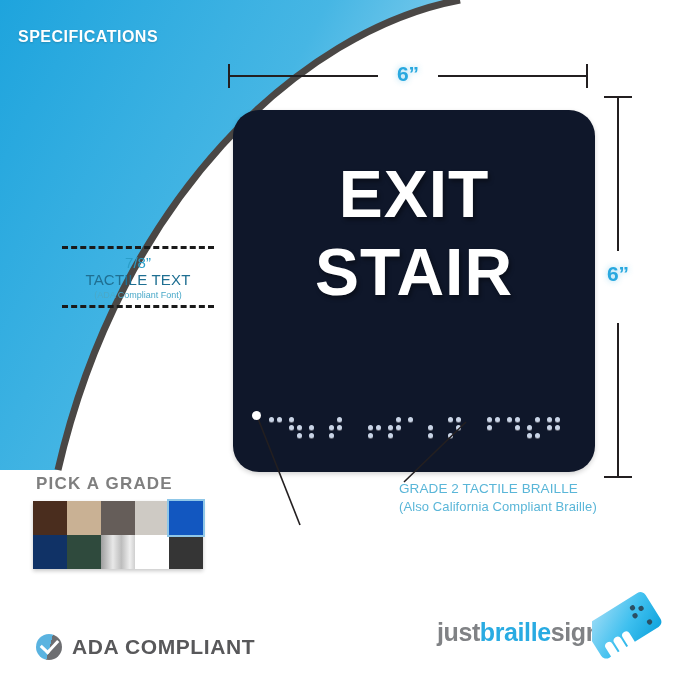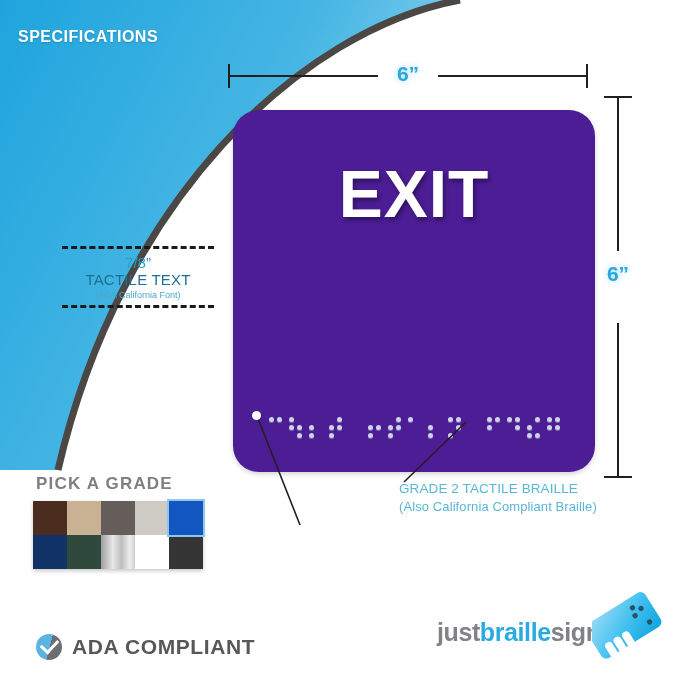--- a/index.html
+++ b/index.html
@@ -17,21 +17,21 @@
   .spec-title{
     position:absolute;left:18px;top:28px;
     font-size:16px;font-weight:bold;letter-spacing:.5px;
     color:#ffffff;text-shadow:0 1px 2px rgba(0,0,0,.18);
     z-index:5;
   }
 
   
   .sign{
     position:absolute;left:233px;top:110px;width:362px;height:362px;
-    background:#4c1d95;border-radius:26px;
+    background:#0f172a;border-radius:26px;
     box-shadow:0 2px 5px rgba(0,0,0,.18);
   }
   .sign-text{
     position:absolute;left:0;right:0;top:46px;
     text-align:center;color:#ffffff;
     font-weight:bold;font-size:66px;line-height:1.18;
     letter-spacing:1px;
     text-shadow:2px 3px 4px rgba(0,0,0,.38);
   }
   .sign-text div{white-space:nowrap;}
@@ -153,20 +153,21 @@
     <div class="tick t"></div>
     <div class="bar t"></div>
     <div class="bar b"></div>
     <div class="tick b"></div>
     <div class="lbl dim-label">6”</div>
   </div>
 
   <div class="sign">
     <div class="sign-text">
       <div>EXIT</div>
+      <div>STAIR</div>
     </div>
     <div class="braille-row" id="braille-row">
         <div class="bword">
           <div class="bcell">
             <div class="bdot on"></div>
             <div class="bdot on"></div>
             <div class="bdot"></div>
             <div class="bdot"></div>
             <div class="bdot"></div>
             <div class="bdot"></div>
@@ -279,21 +280,21 @@
   <svg style="position:absolute;left:0;top:0;width:679px;height:676px;pointer-events:none;">
     <line x1="257" y1="416" x2="300" y2="525" stroke="#231f20" stroke-width="1.6"></line>
     <line x1="466" y1="422" x2="404" y2="482" stroke="#231f20" stroke-width="1.6"></line>
   </svg>
 
   <div class="tactile-note">
     <div class="dash"></div>
     <div class="body">
       <div class="tn-1">7/8”</div>
       <div class="tn-2">TACTILE TEXT</div>
-      <div class="tn-3">(ADA California Font)</div>
+      <div class="tn-3">(ADA Compliant Font)</div>
     </div>
     <div class="dash"></div>
   </div>
 
   <div class="callout" id="callout-braille">
     <div class="l1">GRADE 2 TACTILE BRAILLE</div>
     <div class="l2">(Also California Compliant Braille)</div>
   </div>
 
   <div class="pick-title">PICK A GRADE</div>

